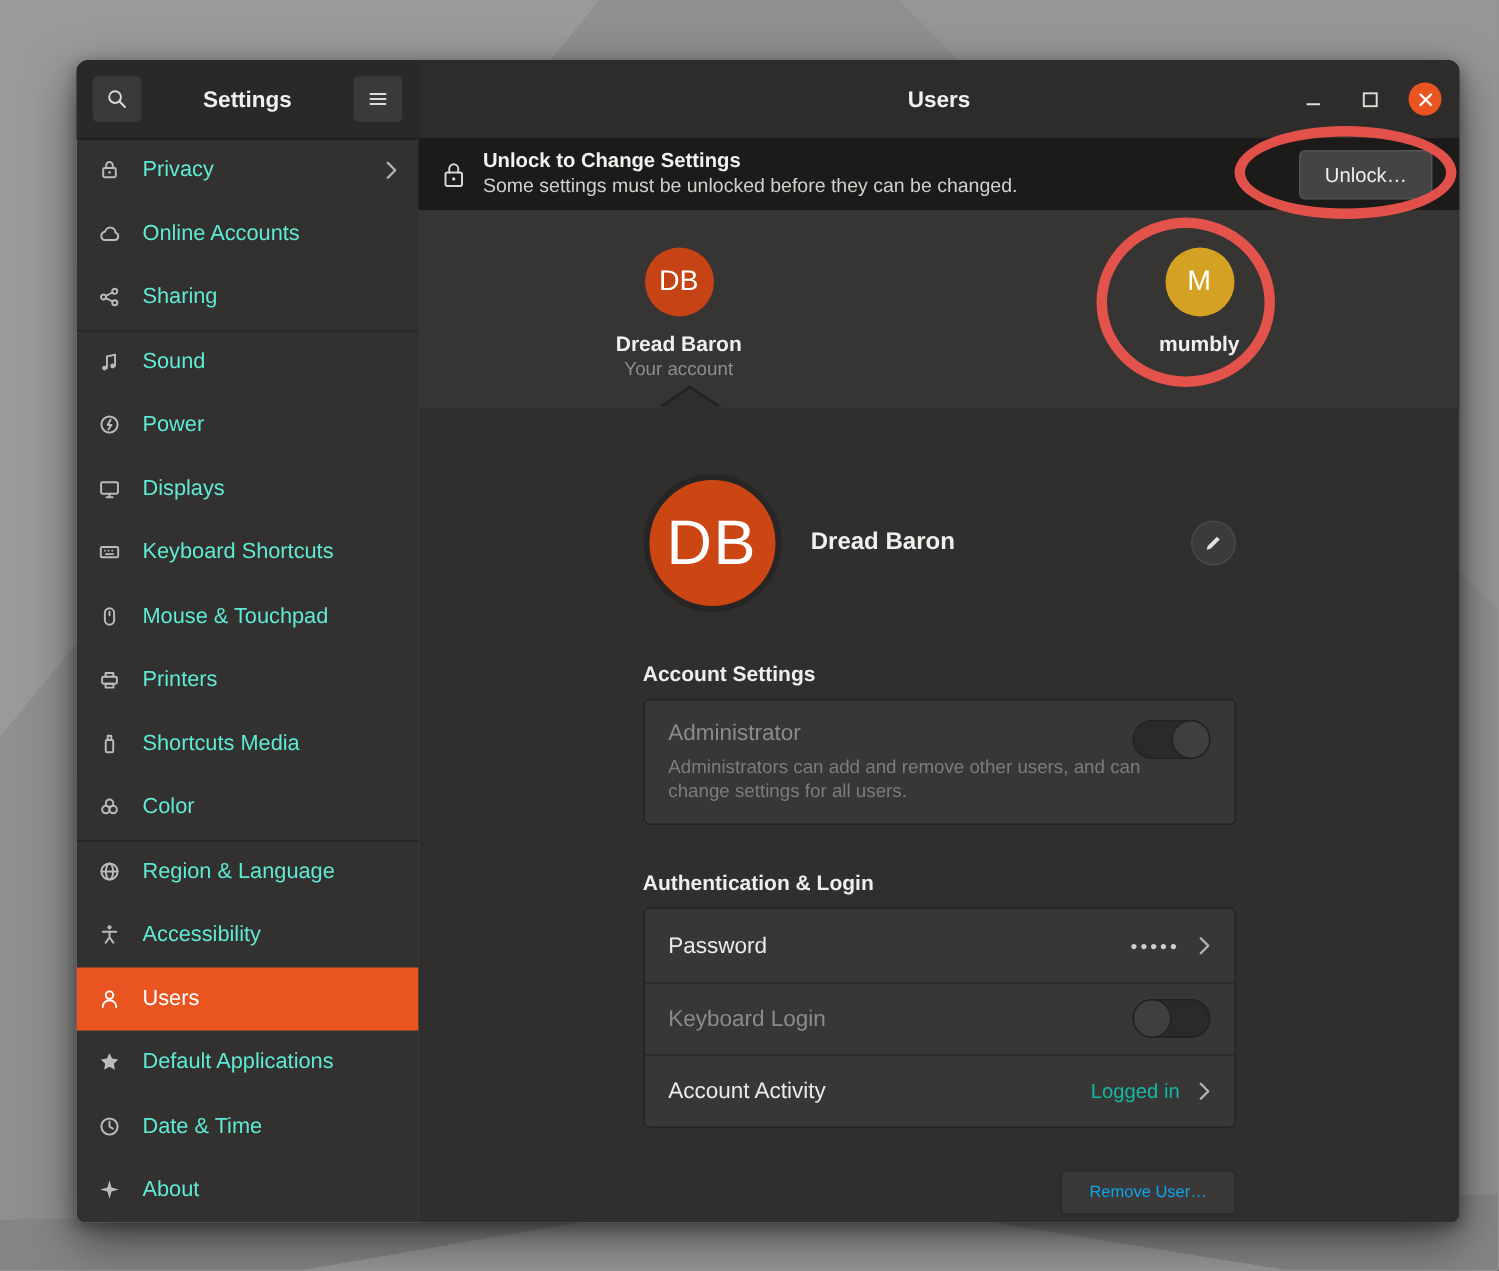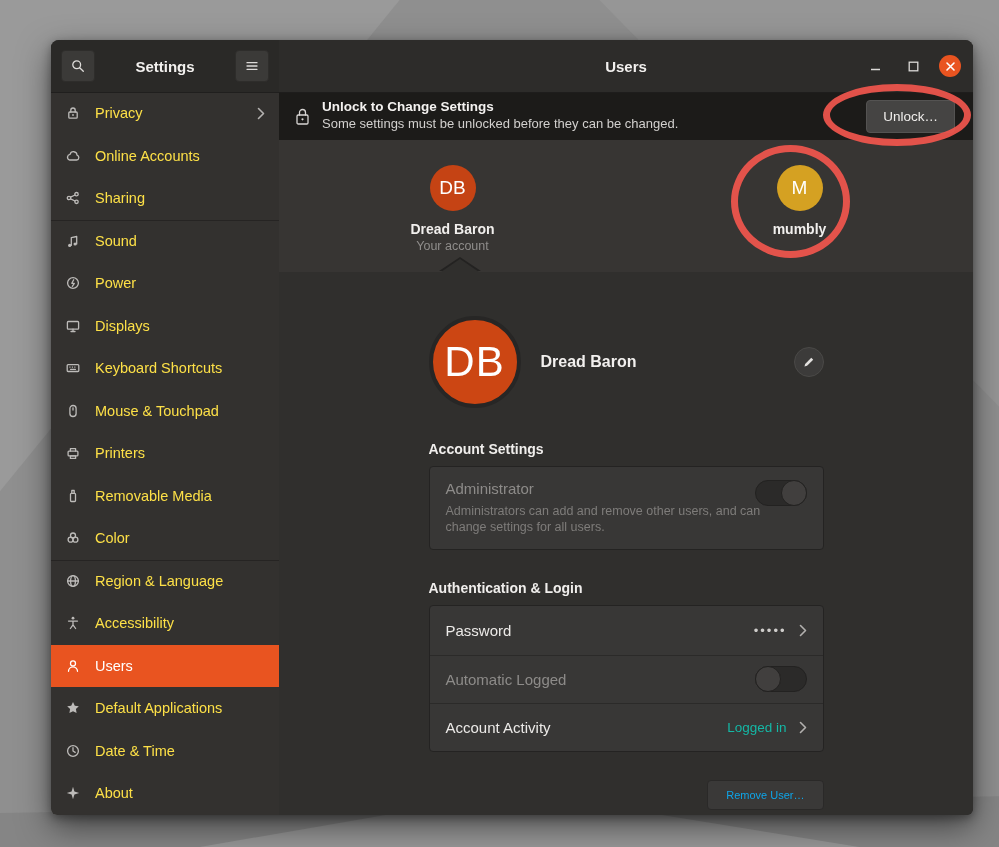--- a/index.html
+++ b/index.html
@@ -22,21 +22,21 @@
   .sidebar { width:228px; flex:none; background:#33312f; display:flex; flex-direction:column; }
   .sidebar-header { height:52px; flex:none; background:#2a2927; display:flex;
     align-items:center; padding:0 10px; box-shadow:0 1px 0 #201f1e; }
   .icon-btn { width:34px; height:32px; border-radius:4px; background:#3b3a38;
     border:1px solid #2e2d2b; display:flex; align-items:center; justify-content:center;
     color:#dddbd9; cursor:pointer; }
   .icon-btn svg { width:16px; height:16px; }
   .sidebar-title { flex:1; text-align:center; font-weight:bold; font-size:15px; color:#f2f0ee; }
   .sidebar-items { flex:1; display:flex; flex-direction:column; }
   .sb-item { height:42.5px; flex:none; display:flex; align-items:center; padding:0 14px;
-    color:#fde047; cursor:pointer; position:relative; }
+    color:#5eead4; cursor:pointer; position:relative; }
   .sb-item.group-end { box-shadow:0 1px 0 rgba(0,0,0,.25); }
   .sb-item.selected { background:#E95420; color:#ffffff; }
   .sb-icon { width:16px; height:16px; margin-right:14px; color:#bdbbb9; display:flex; }
   .sb-item.selected .sb-icon { color:#ffffff; }
   .sb-icon svg { width:16px; height:16px; }
   .sb-label { font-size:14.5px; }
   .sb-chev { margin-left:auto; display:flex; color:#b4b2b0; }
 
   
   .rightpane { flex:1; display:flex; flex-direction:column; background:#302f2d; min-width:0; }
@@ -251,21 +251,21 @@
             </span>
             <span class="sb-label">Printers</span>
           </div>
           <div class="sb-item">
             <span class="sb-icon">
               <svg viewBox="0 0 16 16">
                 <rect x="5.5" y="5.3" width="5" height="8.2" rx=".9" fill="none" stroke="currentColor" stroke-width="1.3" stroke-linecap="round" stroke-linejoin="round"></rect>
                 <path d="M6.8 5.3V2.5h2.4v2.8" fill="none" stroke="currentColor" stroke-width="1.3" stroke-linecap="round" stroke-linejoin="round"></path>
               </svg>
             </span>
-            <span class="sb-label">Removable Media</span>
+            <span class="sb-label">Shortcuts Media</span>
           </div>
           <div class="sb-item group-end">
             <span class="sb-icon">
               <svg viewBox="0 0 16 16">
                 <circle cx="8" cy="5.5" r="2.5" fill="none" stroke="currentColor" stroke-width="1.3" stroke-linecap="round" stroke-linejoin="round"></circle>
                 <circle cx="5.6" cy="9.7" r="2.5" fill="none" stroke="currentColor" stroke-width="1.3" stroke-linecap="round" stroke-linejoin="round"></circle>
                 <circle cx="10.4" cy="9.7" r="2.5" fill="none" stroke="currentColor" stroke-width="1.3" stroke-linecap="round" stroke-linejoin="round"></circle>
               </svg>
             </span>
             <span class="sb-label">Color</span>
@@ -418,21 +418,21 @@
               <div class="row-right">
                 <span class="pw-dots">•••••</span>
                 <span class="chev" style="display: flex;">
                     <svg width="8" height="13" viewBox="0 0 8 13">
                       <path d="M1.5 1.5 6.5 6.5 1.5 11.5" fill="none" stroke="currentColor" stroke-width="1.6" stroke-linecap="round" stroke-linejoin="round"></path>
                     </svg>
                   </span>
               </div>
             </div>
             <div class="auth-row">
-              <div class="row-label-dis">Automatic Logged</div>
+              <div class="row-label-dis">Keyboard Login</div>
               <div class="row-right">
                 <div class="toggle off">
                   <span class="knob"></span>
                 </div>
               </div>
             </div>
             <div class="auth-row">
               <div class="row-label">Account Activity</div>
               <div class="row-right">
                 <span class="row-value">Logged in</span>

